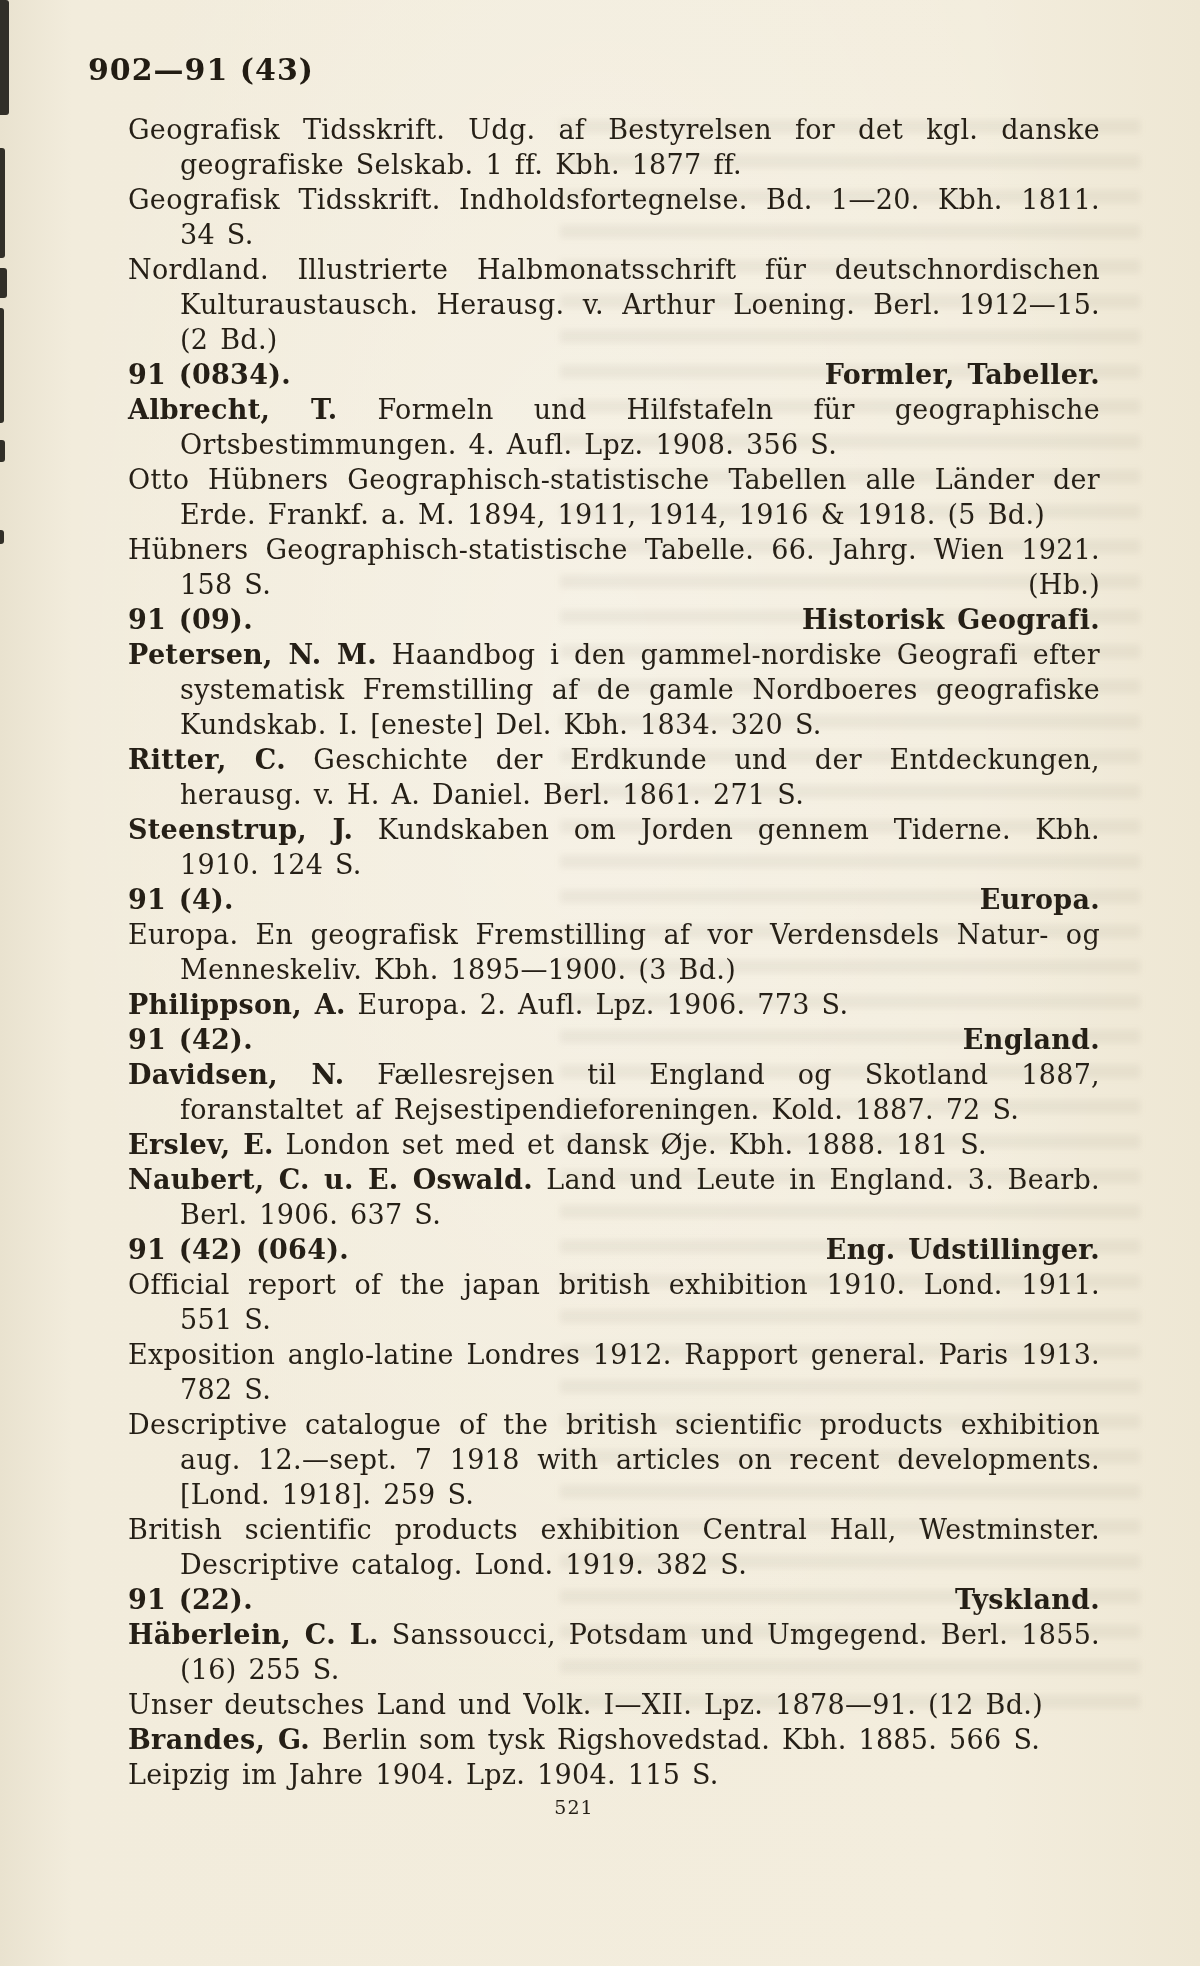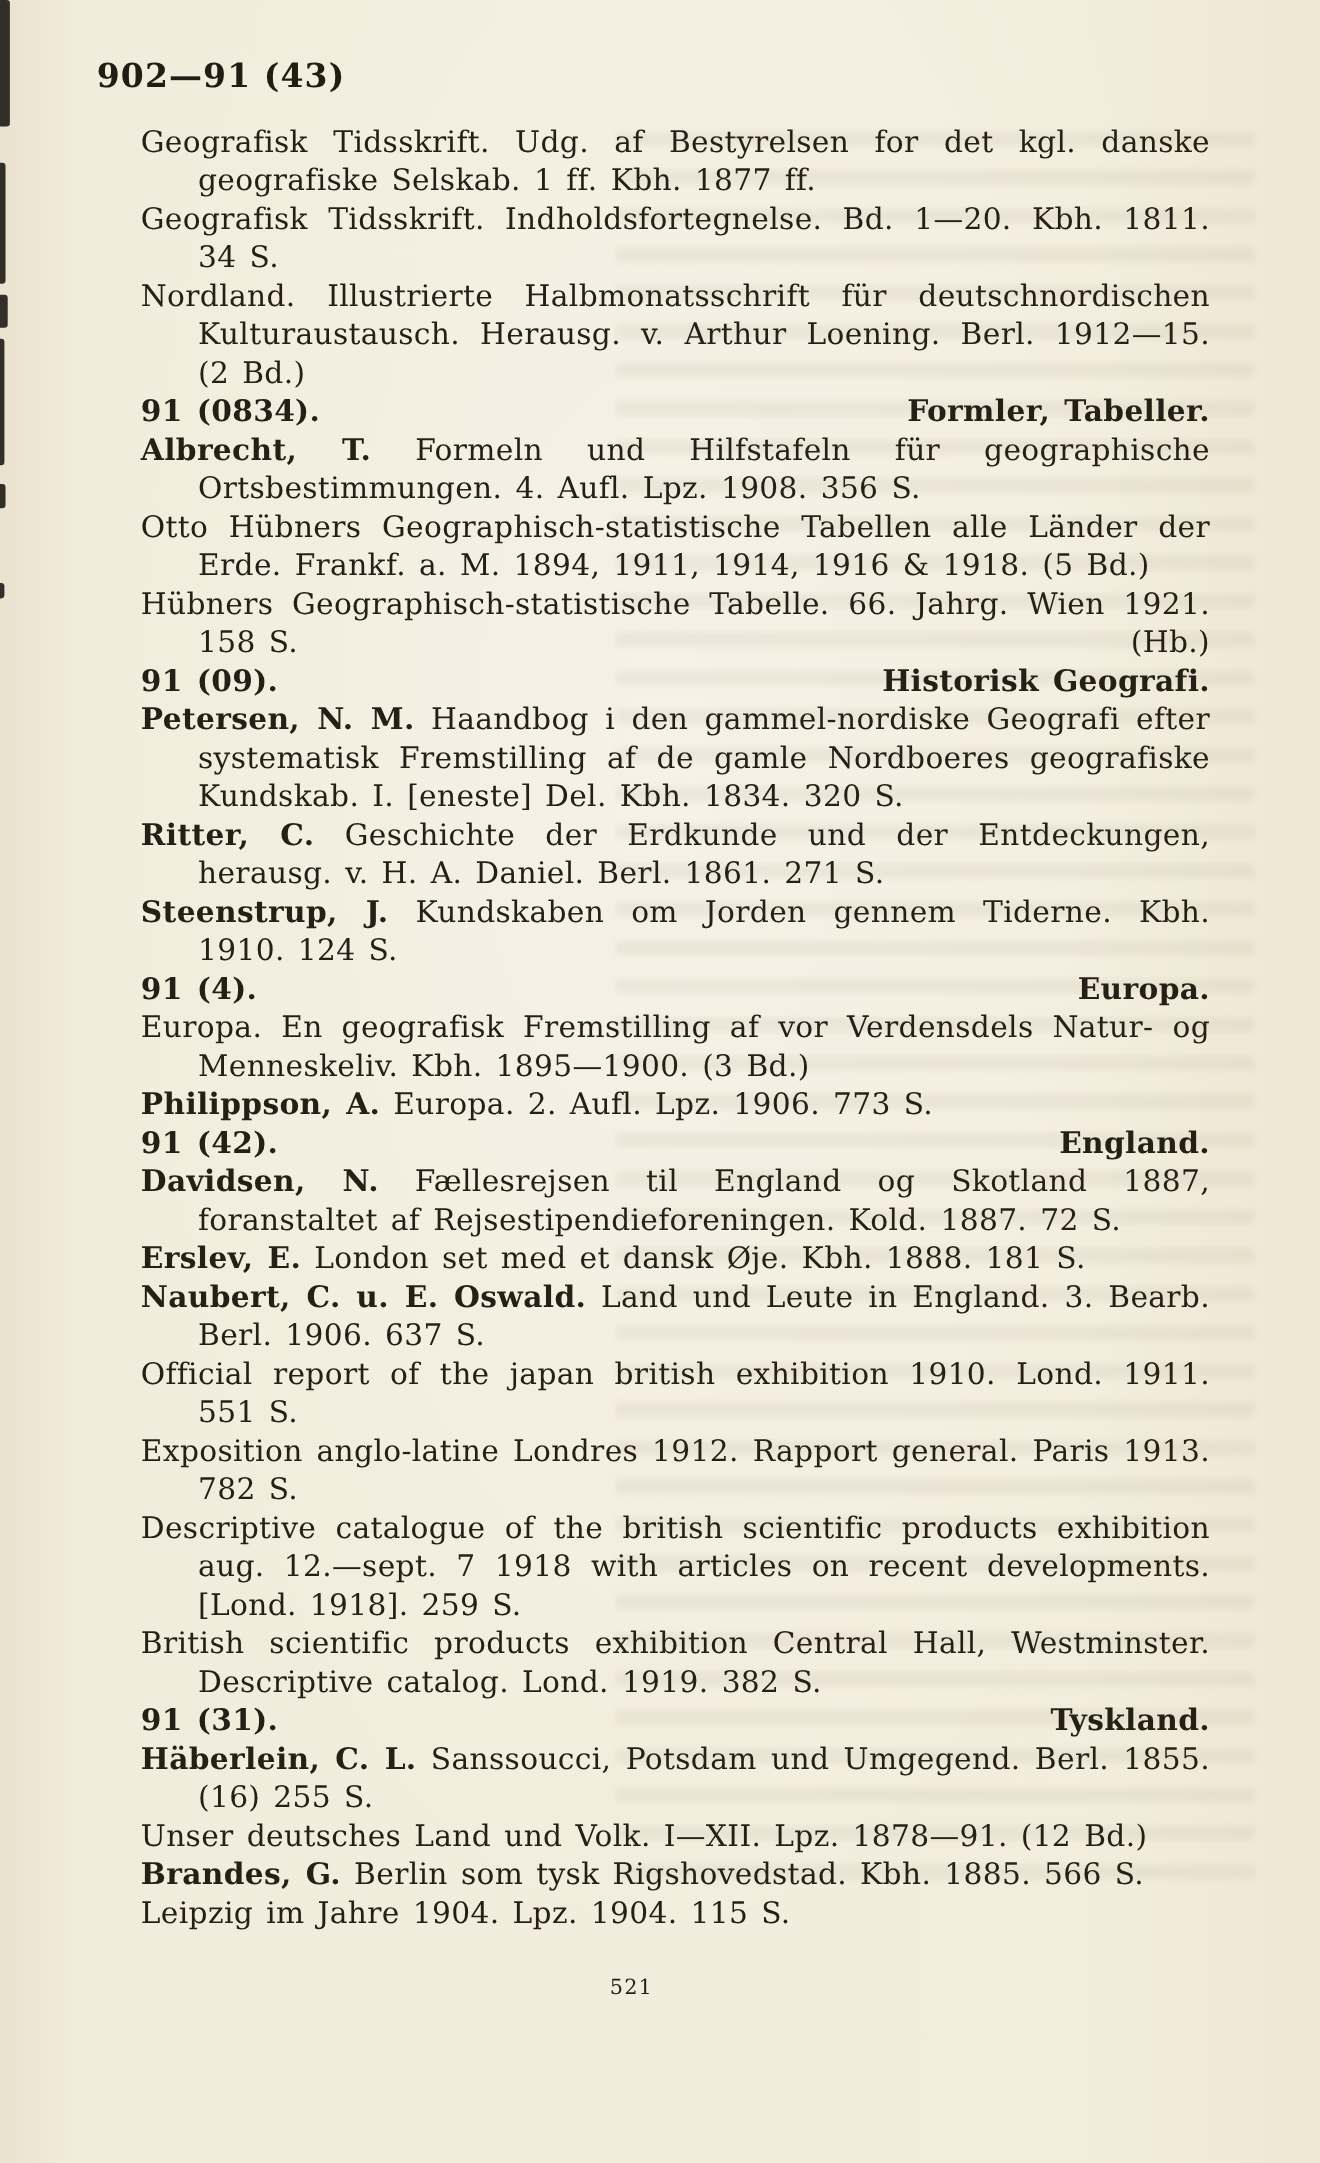--- a/index.html
+++ b/index.html
@@ -138,26 +138,30 @@
       </div>
       <p class="entry"><span class="body-text">Europa. En geografisk Fremstilling af vor Verdensdels Natur- og Menneskeliv. Kbh. 1895—1900. (3 Bd.)</span></p>
       <p class="entry"><span class="lead">Philippson, A.</span> <span class="body-text">Europa. 2. Aufl. Lpz. 1906. 773 S.</span></p>
       <div class="section-row">
         <span class="sec-code">91 (42).</span>
         <span class="sec-title">England.</span>
       </div>
       <p class="entry"><span class="lead">Davidsen, N.</span> <span class="body-text">Fællesrejsen til England og Skotland 1887, foranstaltet af Rejsestipendieforeningen. Kold. 1887. 72 S.</span></p>
       <p class="entry"><span class="lead">Erslev, E.</span> <span class="body-text">London set med et dansk Øje. Kbh. 1888. 181 S.</span></p>
       <p class="entry"><span class="lead">Naubert, C. u. E. Oswald.</span> <span class="body-text">Land und Leute in England. 3. Bearb. Berl. 1906. 637 S.</span></p>
+      <div class="section-row">
+        <span class="sec-code">91 (42) (064).</span>
+        <span class="sec-title">Eng. Udstillinger.</span>
+      </div>
       <p class="entry"><span class="body-text">Official report of the japan british exhibition 1910. Lond. 1911. 551 S.</span></p>
       <p class="entry"><span class="body-text">Exposition anglo-latine Londres 1912. Rapport general. Paris 1913. 782 S.</span></p>
       <p class="entry"><span class="body-text">Descriptive catalogue of the british scientific products exhibition aug. 12.—sept. 7 1918 with articles on recent developments. [Lond. 1918]. 259 S.</span></p>
       <p class="entry"><span class="body-text">British scientific products exhibition Central Hall, Westminster. Descriptive catalog. Lond. 1919. 382 S.</span></p>
       <div class="section-row">
-        <span class="sec-code">91 (31).</span>
+        <span class="sec-code">91 (22).</span>
         <span class="sec-title">Tyskland.</span>
       </div>
       <p class="entry"><span class="lead">Häberlein, C. L.</span> <span class="body-text">Sanssoucci, Potsdam und Umgegend. Berl. 1855. (16) 255 S.</span></p>
       <p class="entry"><span class="body-text">Unser deutsches Land und Volk. I—XII. Lpz. 1878—91. (12 Bd.)</span></p>
       <p class="entry"><span class="lead">Brandes, G.</span> <span class="body-text">Berlin som tysk Rigshovedstad. Kbh. 1885. 566 S.</span></p>
       <p class="entry"><span class="body-text">Leipzig im Jahre 1904. Lpz. 1904. 115 S.</span></p>
     </div>
 
   <div class="page-number">521</div>
 </div>

